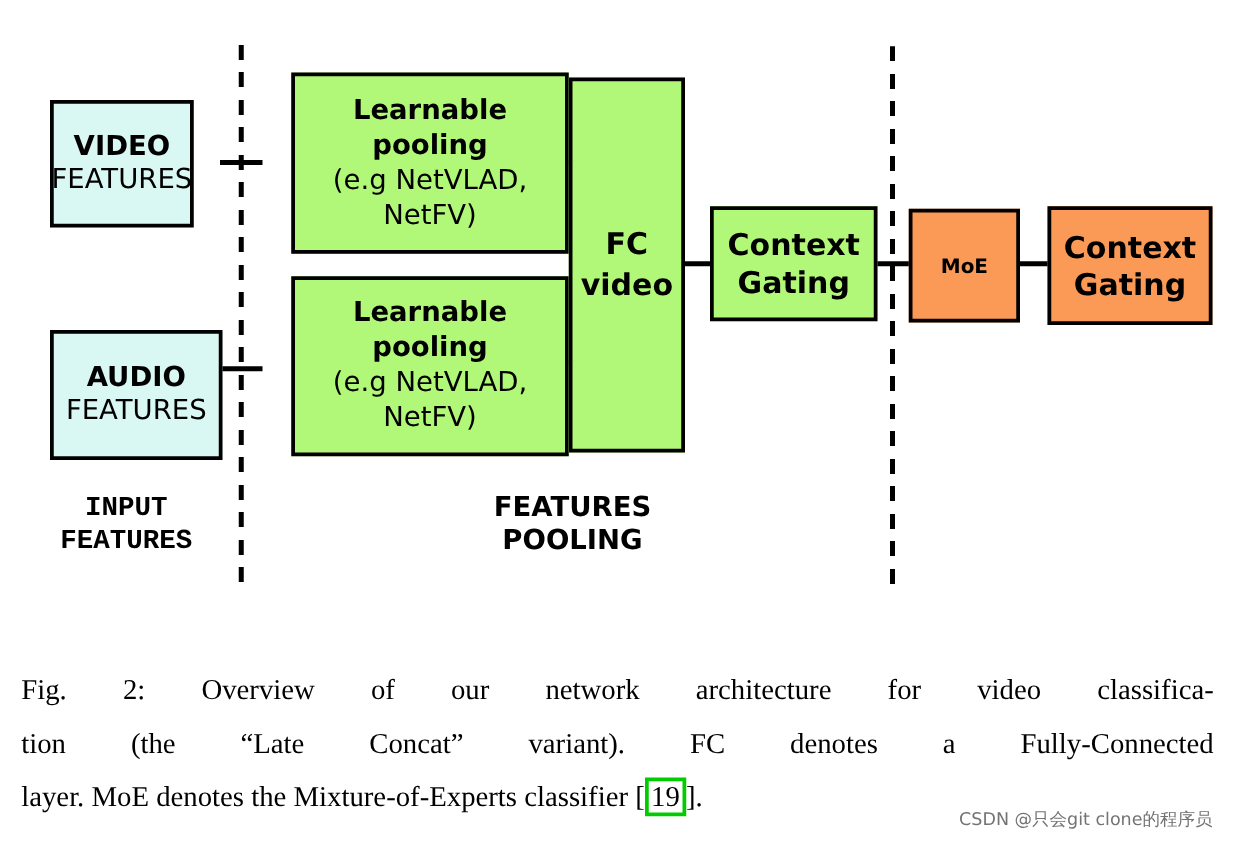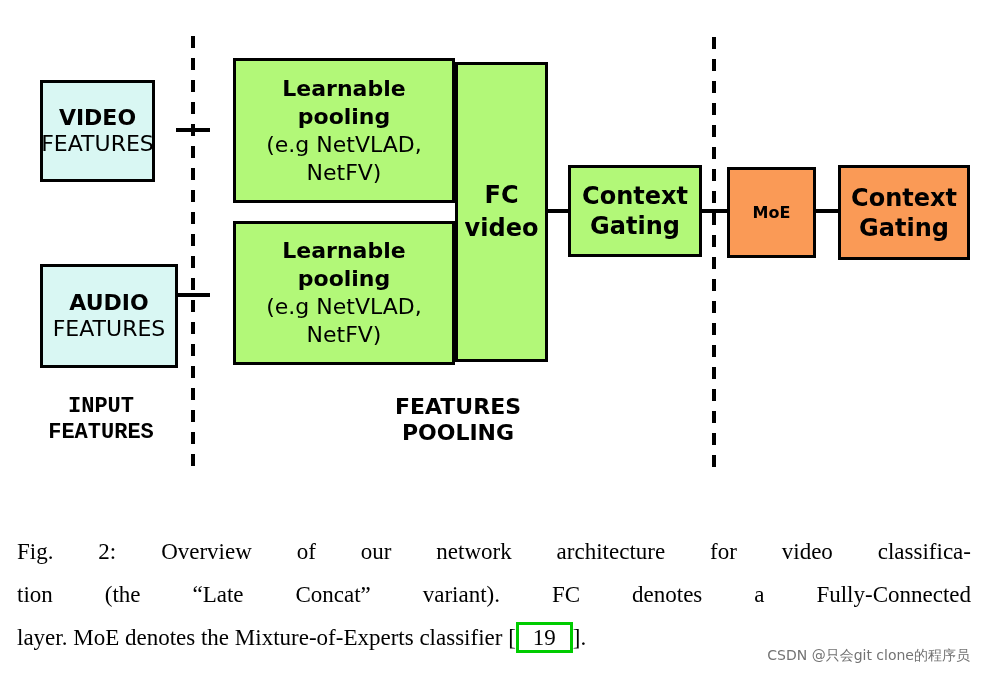--- a/index.html
+++ b/index.html
@@ -32,21 +32,21 @@
     text-align:center;
   }
   .caption{
     position:absolute;left:17px;top:530px;width:954px;
     font-family:"Liberation Serif","DejaVu Serif",serif;
     font-size:23px;line-height:43px;color:#000;
   }
   .cap-line{text-align:justify;text-align-last:justify;}
   .cap-line.last{text-align:left;text-align-last:left;}
   .cite{
-    border:3px solid #00cc00;padding:0 14px;margin-top:40px;
+    border:3px solid #00cc00;padding:0 2px;margin-top:40px;
   }
   .watermark{
     position:absolute;right:18px;top:647px;
     font-size:14px;color:#737373;
     font-family:"DejaVu Sans","Liberation Sans",sans-serif;
     white-space:nowrap;
   }
 </style>
 </head>
 <body>

